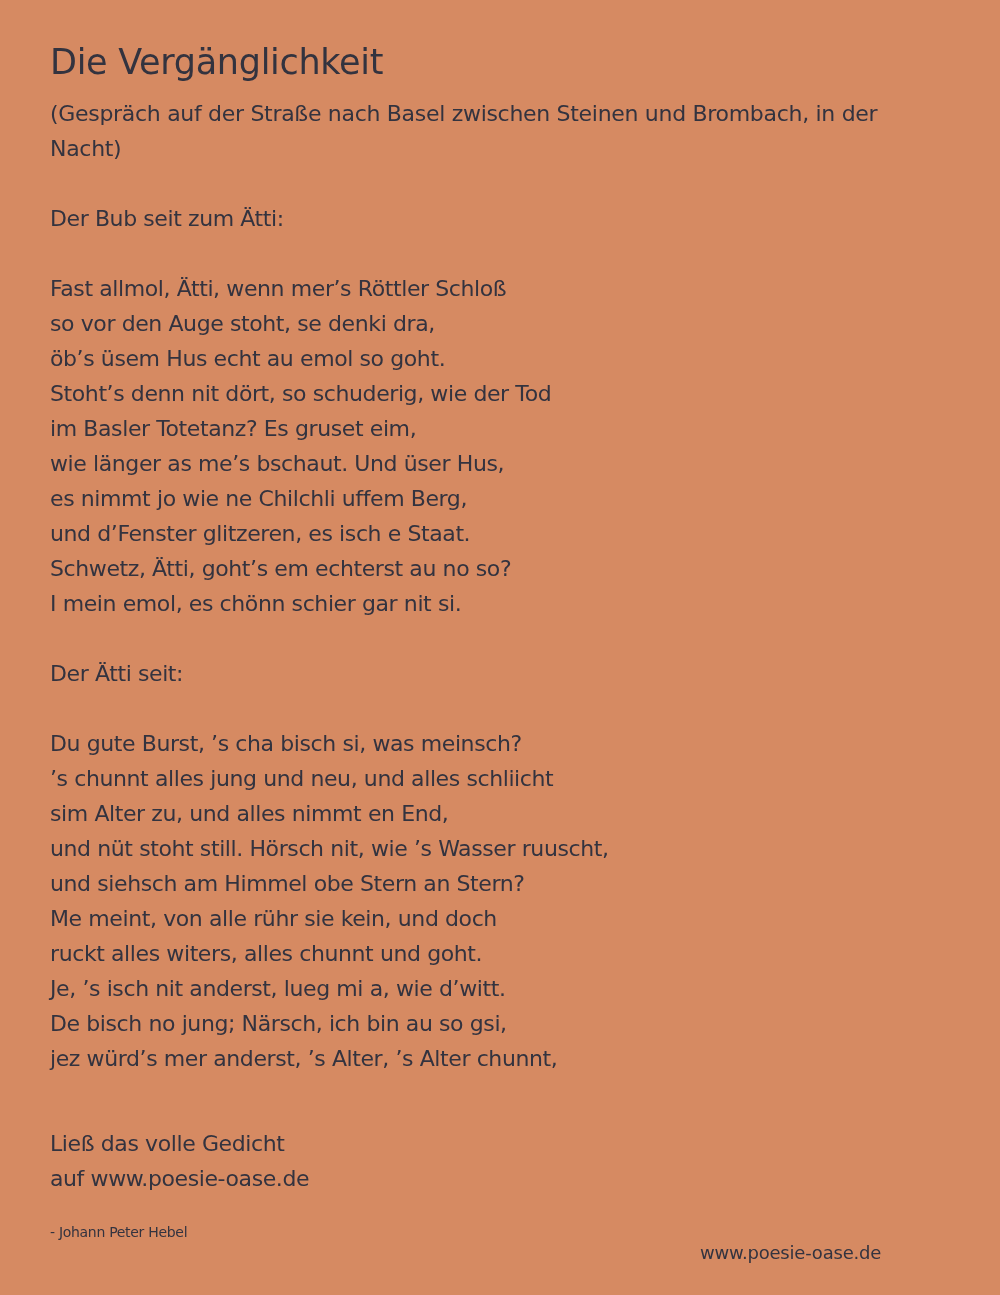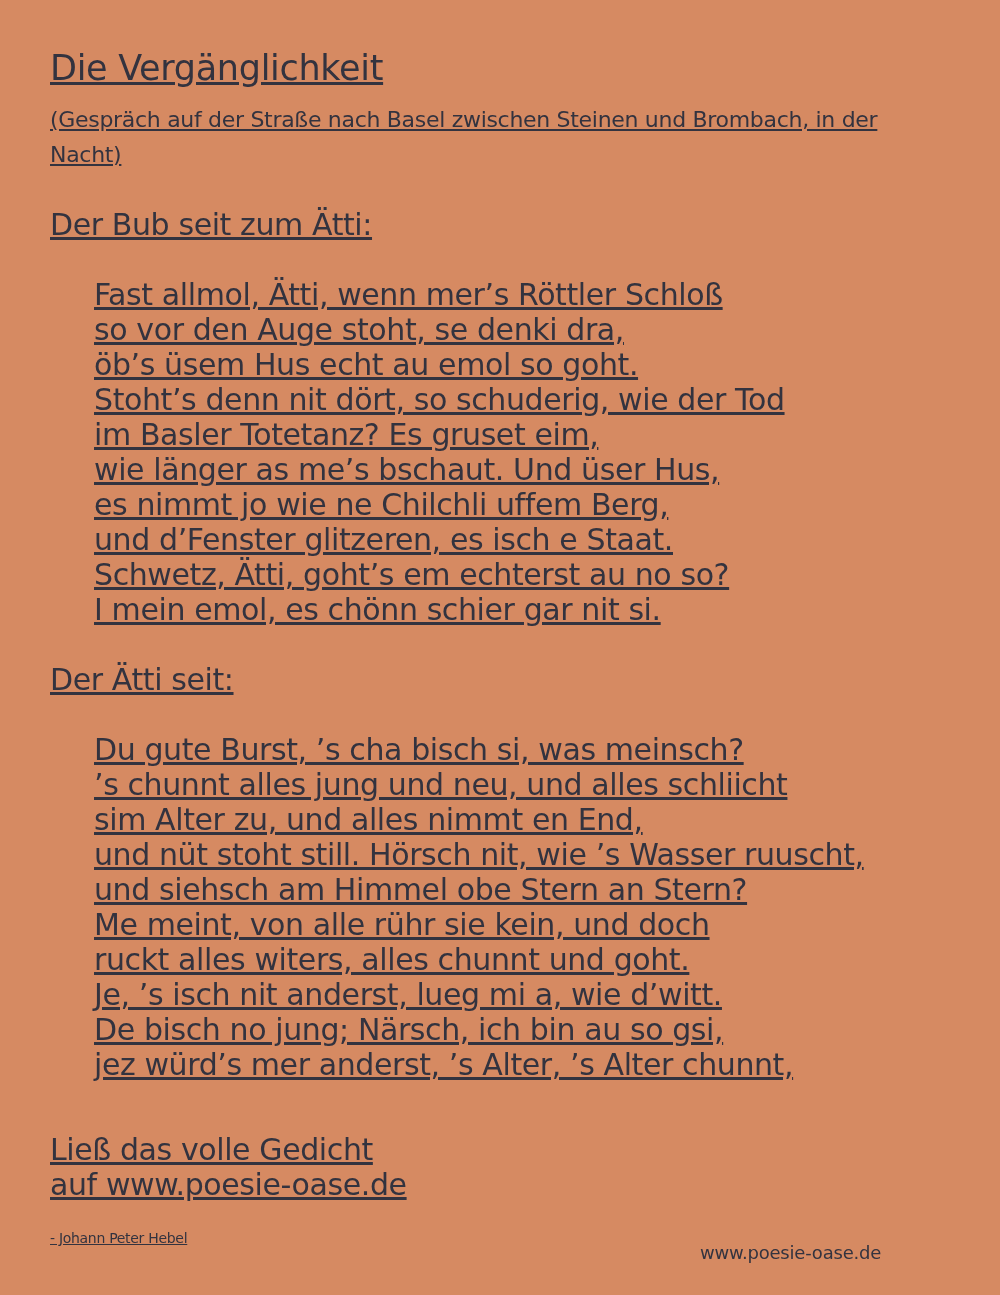--- a/index.html
+++ b/index.html
@@ -11,50 +11,48 @@
       height: 1295px;
       background: #D68A62;
       color: #33333F;
       font-family: "DejaVu Sans", sans-serif;
       position: relative;
       overflow: hidden;
     }
     .page {
       position: absolute;
       left: 50px;
-      top: 42px;
+      top: 36px;
       width: 880px;
-      text-decoration: underline;
     }
     .title {
       font-size: 35px;
       font-weight: 500;
       margin: 0;
       line-height: 52px;
       letter-spacing: -0.3px;
     }
     .subtitle {
       font-size: 22px;
       line-height: 35px;
       margin: 8px 0 0 0;
       letter-spacing: -0.3px;
     }
     .line {
-      font-size: 30px;
+      font-size: 22px;
       line-height: 35px;
       white-space: pre;
       letter-spacing: -0.4px;
       margin: 0;
     }
     .speaker {
       margin-top: 35px;
     }
     .stanza {
       margin-top: 35px;
-      margin-left: 44px;
     }
     .cta {
       margin-top: 50px;
     }
     .author {
       margin-top: 19px;
       font-size: 14px;
       line-height: 35px;
       letter-spacing: -0.3px;
     }

